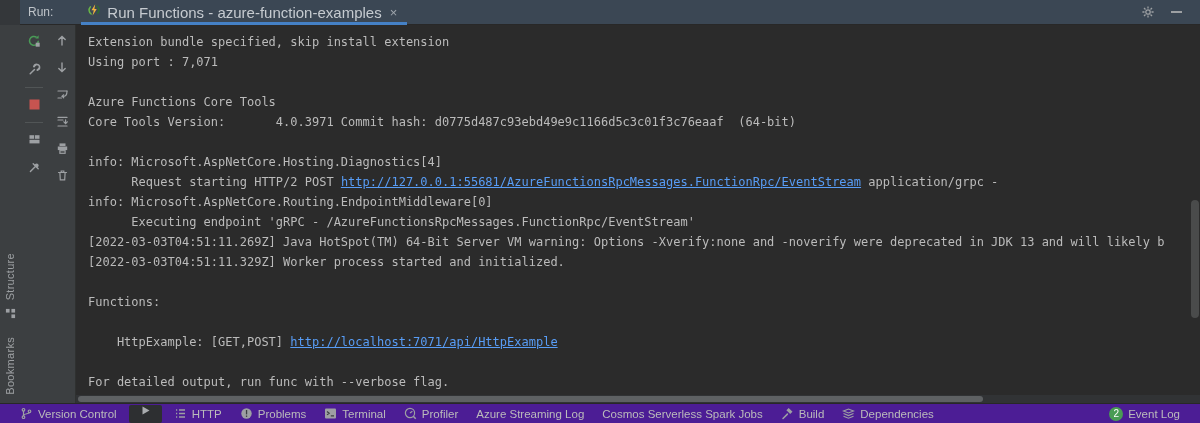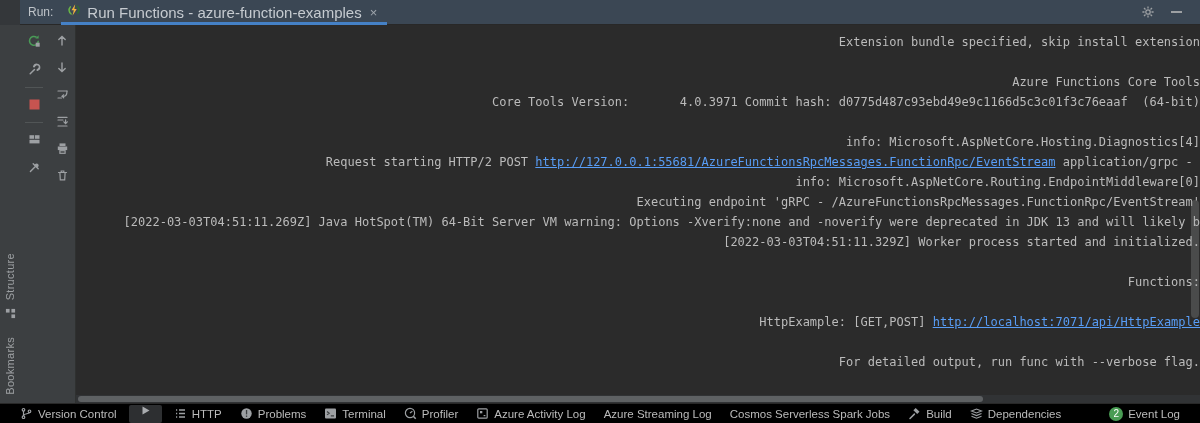--- a/index.html
+++ b/index.html
@@ -5,21 +5,21 @@
   * { margin:0; padding:0; box-sizing:border-box; }
   html,body { width:1200px; height:423px; overflow:hidden; }
   body {
     font-family:"Liberation Sans", sans-serif;
     background:#2b2b2b; color:#bbbbbb; position:relative;
   }
   
   .header {
     position:absolute; top:0; left:0; right:0; height:25px;
     background:#3b4754; border-bottom:1px solid #282828;
-    display:flex; align-items:center;
+    display:flex; align-items:center;gap:20px;
   }
   .header-corner { position:absolute; left:0; top:0; width:20px; height:25px; background:#34373a; }
   .run-label { margin-left:28px; font-size:12px; color:#bfc4c9; }
   .tool-tab {
     margin-left:8px; height:25px; display:flex; align-items:center; gap:6px;
     padding:0 8px 0 6px; position:relative; cursor:default;
   }
   .tool-tab::after {
     content:""; position:absolute; left:0; right:0; bottom:0; height:3px;
     background:var(--underline,#4581c6);
@@ -51,42 +51,42 @@
     width:28px; height:24px; display:flex; align-items:center; justify-content:center;
     cursor:pointer; margin-top:3px;
   }
   .toolcol-run .tb-btn { margin-top:4px; }
   .tb-sep { width:18px; height:1px; background:#515556; margin:6px auto 2px auto; }
   
   .console {
     position:absolute; left:76px; top:25px; right:0; bottom:20px;
     background:#2b2b2b; overflow:hidden;
   }
-  .console-lines { padding:7px 0 0 12px;text-align:right; }
+  .console-lines { padding:7px 0 0 12px; }
   .console-line {
     font-family:"DejaVu Sans Mono", monospace;
     font-size:12px; line-height:20px; height:20px;
     color:#bbbbbb; white-space:pre;
   }
   .console-link { color:var(--link,#589df6); text-decoration:underline; cursor:pointer; }
   .vscroll {
     position:absolute; right:1px; top:175px; width:8px; height:118px;
     background:rgba(166,170,173,0.25); border-radius:4px;
   }
   .hscroll-track {
     position:absolute; left:0; right:0; bottom:0; height:8px; background:#313335;
   }
   .hscroll-thumb {
     position:absolute; left:2px; bottom:1px; width:905px; height:6px;
     background:#5e6163; border-radius:3px; cursor:pointer;
   }
   
   .statusbar {
     position:absolute; left:0; right:0; bottom:0; height:20px;
-    background:#000000; border-top:1px solid #282828;
+    background:#4c1d95; border-top:1px solid #282828;
     display:flex; align-items:center; gap:6px; padding:0 14px; overflow:hidden;
   }
   .sb-item {
     display:flex; align-items:center; gap:5px; height:18px; padding:0 6px;
     font-size:11.5px; color:#bbbbbb; white-space:nowrap; cursor:pointer; border-radius:2px;
   }
   .sb-item.active { background:#2d2f31; color:#d0d3d6;flex-direction:column; }
   .sb-item.right { margin-left:auto; }
   .sb-icon { display:flex; align-items:center; }
   .sb-badge {
@@ -242,20 +242,21 @@
           <path d="M2.5 3.5h8M5.2 3.2V2h2.6v1.2"></path>
           <path d="M3.9 3.8l.4 7h4.4l.4-7"></path>
         </svg>
       </span>
     </div>
   </div>
 
 <div class="console">
   <div class="console-lines">
       <div class="console-line"><span>Extension bundle specified, skip install extension</span></div>
+      <div class="console-line"><span>Using port : 7,071</span></div>
       <div class="console-line"><span></span></div>
       <div class="console-line"><span>Azure Functions Core Tools</span></div>
       <div class="console-line"><span>Core Tools Version:       4.0.3971 Commit hash: d0775d487c93ebd49e9c1166d5c3c01f3c76eaaf  (64-bit)</span></div>
       <div class="console-line"><span></span></div>
       <div class="console-line"><span>info: Microsoft.AspNetCore.Hosting.Diagnostics[4]</span></div>
       <div class="console-line"><span>      Request starting HTTP/2 POST </span><a class="console-link">http://127.0.0.1:55681/AzureFunctionsRpcMessages.FunctionRpc/EventStream</a><span> application/grpc - </span></div>
       <div class="console-line"><span>info: Microsoft.AspNetCore.Routing.EndpointMiddleware[0]</span></div>
       <div class="console-line"><span>      Executing endpoint 'gRPC - /AzureFunctionsRpcMessages.FunctionRpc/EventStream'</span></div>
       <div class="console-line"><span>[2022-03-03T04:51:11.269Z] Java HotSpot(TM) 64-Bit Server VM warning: Options -Xverify:none and -noverify were deprecated in JDK 13 and will likely b</span></div>
       <div class="console-line"><span>[2022-03-03T04:51:11.329Z] Worker process started and initialized.</span></div>
@@ -324,30 +325,20 @@
       <span class="sb-icon">
         <svg width="13" height="13" viewBox="0 0 13 13" fill="none" stroke="#9da0a3" stroke-width="1.2">
           <circle cx="6" cy="6" r="4.6"></circle>
           <path d="M6 6l2.4-1.7"></path>
           <path d="M9.3 9.3l2.4 2.4" stroke-width="1.6"></path>
         </svg>
       </span>
       <span>Profiler</span>
     </div>
     <div class="sb-item">
-      <span class="sb-icon">
-        <svg width="13" height="13" viewBox="0 0 13 13" fill="none" stroke="#9da0a3" stroke-width="1.2">
-          <rect x="1.8" y="1.8" width="9.4" height="9.4" rx="1"></rect>
-          <rect x="4" y="4" width="2.3" height="2.3" fill="#9da0a3" stroke="none"></rect>
-          <path d="M7.6 8.6h1.8"></path>
-        </svg>
-      </span>
-      <span>Azure Activity Log</span>
-    </div>
-    <div class="sb-item">
       <span>Azure Streaming Log</span>
     </div>
     <div class="sb-item">
       <span>Cosmos Serverless Spark Jobs</span>
     </div>
     <div class="sb-item">
       <span class="sb-icon">
         <svg width="13" height="13" viewBox="0 0 13 13">
           <path d="M2 11.5L6.4 7.1" stroke="#9da0a3" stroke-width="1.5" fill="none" stroke-linecap="round"></path>
           <path d="M5.4 3.3L7.7 1l3.8 3.8-2.3 2.3z" fill="#9da0a3"></path>

